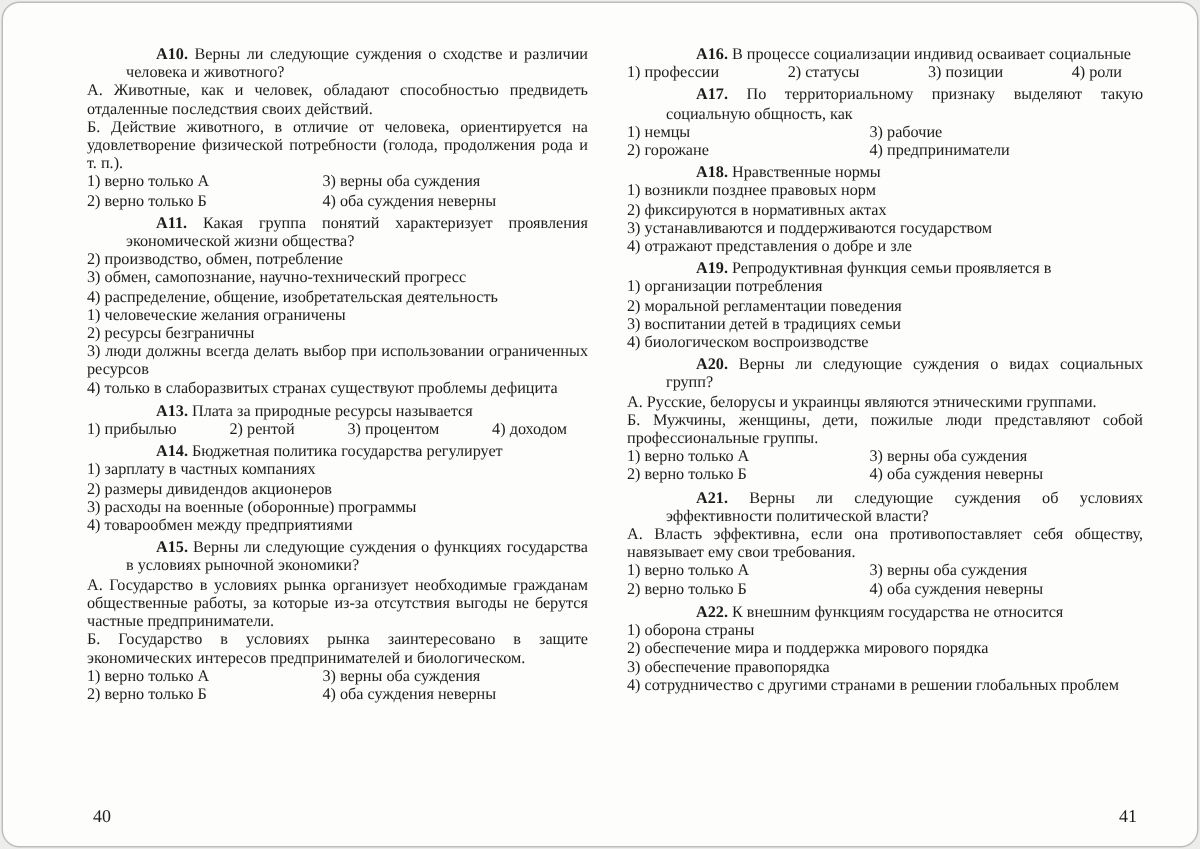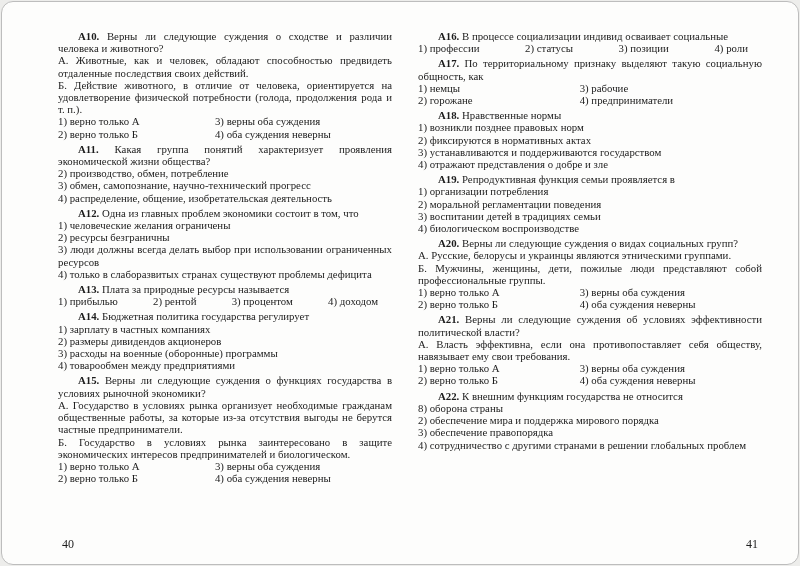--- a/index.html
+++ b/index.html
@@ -26,21 +26,21 @@
   }
   .page-left  { left: 56px;  width: 334px; }
   .page-right { left: 416px; width: 344px; }
   .page-content {
     font-size: 10.8px;
     line-height: 12.2px;
     text-align: justify;
     max-height: 498px;
     overflow: hidden;
   }
-  .question { text-indent: 20px; margin-top: 3px; }
+  .question { text-indent: 20px; margin-top: 3px; margin-left: 26px; }
   .page-content .question:first-child { margin-top: 0; }
   .question b { font-weight: bold; }
   .stmt, .opt { text-indent: 0; }
   .opt-grid {
     display: grid;
     grid-template-columns: 47% 53%;
     text-align: left;
   }
   .opt-inline {
     display: flex;
@@ -69,21 +69,20 @@
         <div class="opt-grid">
           <span class="opt">1) верно только А</span>
           <span class="opt">3) верны оба суждения</span>
           <span class="opt">2) верно только Б</span>
           <span class="opt">4) оба суждения неверны</span>
         </div>
         <p class="question"><b>А11.&nbsp;</b>Какая группа понятий характеризует проявления экономической жизни общества?</p>
         <p class="opt">2) производство, обмен, потребление</p>
         <p class="opt">3) обмен, самопознание, научно-технический прогресс</p>
         <p class="opt">4) распределение, общение, изобретательская деятельность</p>
-        <p class="question"><b>А12.&nbsp;</b>Одна из главных проблем экономики состоит в том, что</p>
         <p class="opt">1) человеческие желания ограничены</p>
         <p class="opt">2) ресурсы безграничны</p>
         <p class="opt">3) люди должны всегда делать выбор при использовании ограниченных ресурсов</p>
         <p class="opt">4) только в слаборазвитых странах существуют проблемы дефицита</p>
         <p class="question"><b>А13.&nbsp;</b>Плата за природные ресурсы называется</p>
         <div class="opt-inline">
           <span class="opt">1) прибылью</span>
           <span class="opt">2) рентой</span>
           <span class="opt">3) процентом</span>
           <span class="opt">4) доходом</span>
@@ -143,21 +142,21 @@
         </div>
         <p class="question"><b>А21.&nbsp;</b>Верны ли следующие суждения об условиях эффективности политической власти?</p>
         <p class="stmt">А. Власть эффективна, если она противопоставляет себя обществу, навязывает ему свои требования.</p>
         <div class="opt-grid">
           <span class="opt">1) верно только А</span>
           <span class="opt">3) верны оба суждения</span>
           <span class="opt">2) верно только Б</span>
           <span class="opt">4) оба суждения неверны</span>
         </div>
         <p class="question"><b>А22.&nbsp;</b>К внешним функциям государства не относится</p>
-        <p class="opt">8) оборона страны</p>
+        <p class="opt">1) оборона страны</p>
         <p class="opt">2) обеспечение мира и поддержка мирового порядка</p>
         <p class="opt">3) обеспечение правопорядка</p>
         <p class="opt">4) сотрудничество с другими странами в решении глобальных проблем</p>
       </div>
     <div class="page-num">41</div>
   </div>
 
 </div>
 
 </body></html>

